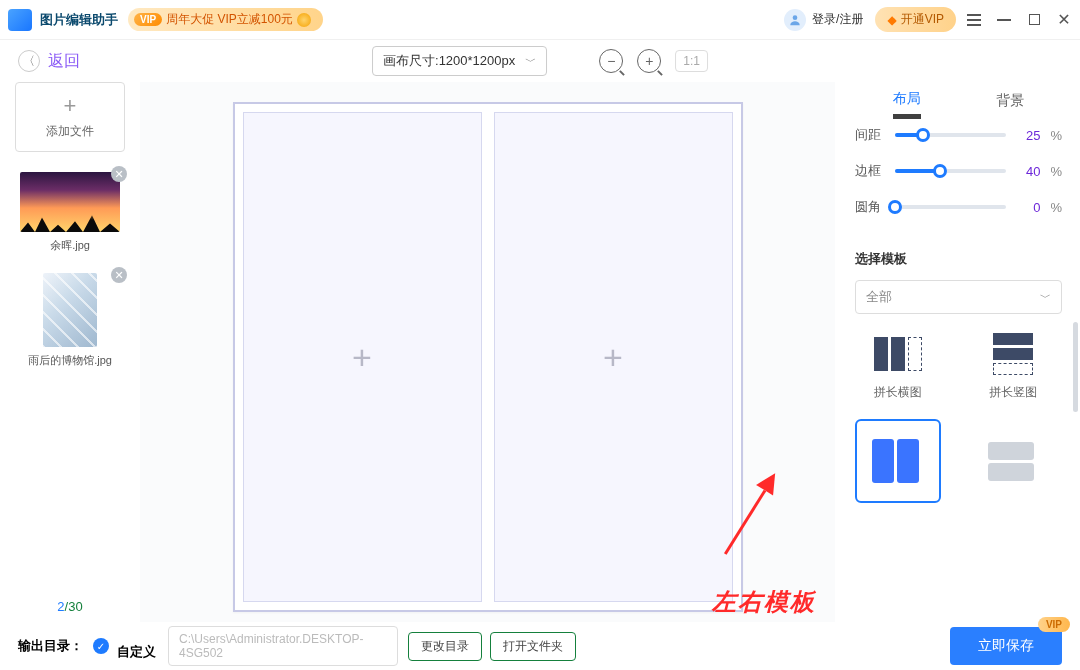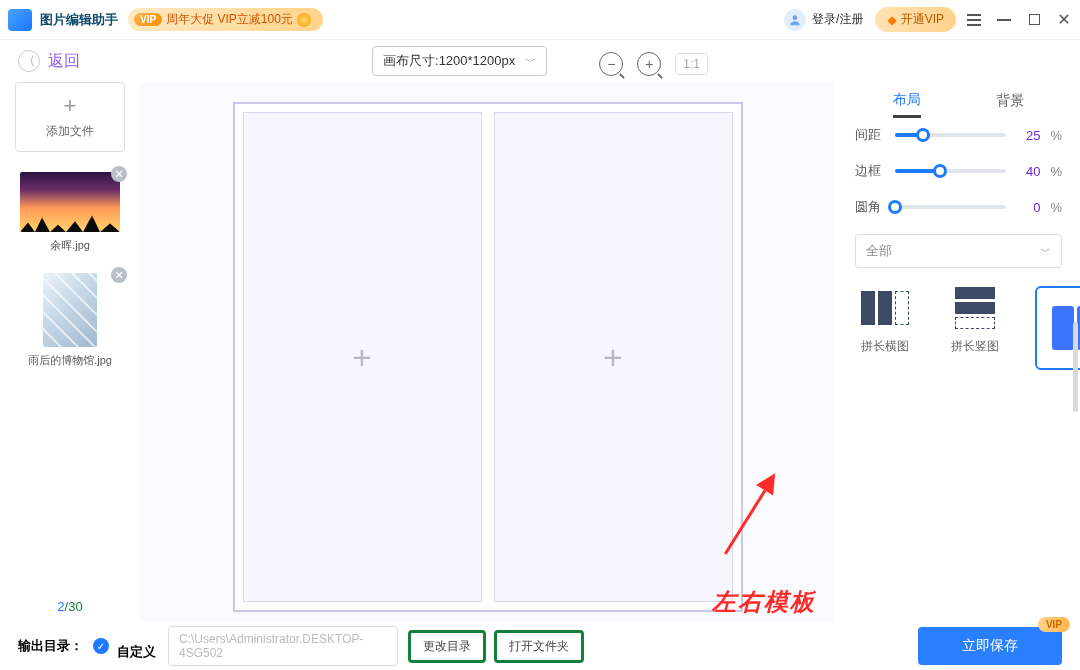--- a/index.html
+++ b/index.html
@@ -23,21 +23,21 @@
 .menu-lines { display:flex; flex-direction:column; gap:3px; }
 .menu-lines span { width:14px; height:2px; background:#555; }
 .min-ln { width:14px; height:2px; background:#555; }
 .sq { width:11px; height:11px; border:1.5px solid #555; }
 .xx { font-size:16px; line-height:1; }
 
 
 .toolbar { height: 42px; display:flex; align-items:center; padding:0 18px; }
 .back-btn { width:22px; height:22px; border:1px solid #ccc; border-radius:50%; display:flex; align-items:center; justify-content:center; margin-right:8px; color:#666; font-size:12px; cursor:pointer; }
 .back-lbl { font-size:16px; color:#8b5cf6; }
-.tb-center { position:absolute; left:50%; transform:translateX(-50%); display:flex; align-items:flex-end; gap:12px; }
+.tb-center { position:absolute; left:50%; transform:translateX(-50%); display:flex; align-items:center; gap:12px; }
 .canvas-size { border:1px solid #ccc; border-radius:4px; padding:5px 10px; display:flex; align-items:center; gap:10px; font-size:13px; color:#333; cursor:pointer; }
 .chev { color:#888; font-size:11px; }
 .zoom-grp { display:flex; align-items:center; gap:14px; margin-left:40px; }
 .zoom-circ { width:24px; height:24px; border:1.8px solid #666; border-radius:50%; display:flex; align-items:center; justify-content:center; position:relative; cursor:pointer; }
 .zoom-circ::after { content:""; position:absolute; width:6px; height:1.8px; background:#666; bottom:-2px; right:-3px; transform:rotate(45deg); }
 .zoom-circ .s { font-size:14px; color:#666; line-height:1; }
 .ratio { border:1px solid #ddd; border-radius:4px; padding:3px 7px; font-size:12px; color:#aaa; cursor:pointer; }
 
 
 .main { display:flex; height: calc(100% - 40px - 42px - 48px); }
@@ -61,31 +61,31 @@
 
 .canvas-area { flex:1; background:#fafbfc; display:flex; align-items:flex-start; justify-content:center; padding-top:20px; position:relative; }
 .canvas-outer { width:510px; height:510px; background:#fff; border:2px solid #c7c9e6; padding:8px; display:flex; gap:12px; box-shadow:0 1px 2px rgba(0,0,0,0.04); }
 .canvas-slot { flex:1; background:#f6f6fe; border:1px solid #d6d8ef; display:flex; align-items:center; justify-content:center; cursor:pointer; }
 .slot-plus { font-size:34px; color:#b7b8c7; font-weight:300; }
 
 
 .right-panel { width:245px; padding:0 18px 0 20px; display:flex; flex-direction:column; position:relative; }
 .tabs { display:flex; height:44px; align-items:center; justify-content:space-around; }
 .tab { font-size:14px; color:#666; cursor:pointer; padding-bottom:6px; }
-.tab.active { color:#1e7bff; border-bottom:3px solid #404040; font-weight:500; }
+.tab.active { color:#1e7bff; border-bottom:5px solid #404040; font-weight:500; }
 .sect-title { font-size:13px; font-weight:600; color:#333; margin:16px 0 12px; }
 .slider-row { display:flex; align-items:center; gap:10px; margin-bottom:18px; font-size:13px; color:#555; }
 .slider-row .lbl { width:30px; }
 .slider { flex:1; height:4px; background:#e0e5ec; border-radius:2px; position:relative; }
 .slider .fill { position:absolute; left:0; top:0; bottom:0; background:#1e7bff; border-radius:2px; }
 .slider .knob { position:absolute; top:50%; width:14px; height:14px; border-radius:50%; background:#fff; border:3px solid #1e7bff; transform:translate(-50%,-50%); cursor:pointer; }
 .s-val { width:24px; text-align:right; color:#6d28d9; }
 .s-pct { color:#888; }
 .tmpl-select { border:1px solid #ddd; border-radius:4px; padding:7px 10px; display:flex; justify-content:space-between; align-items:center; font-size:13px; color:#888; cursor:pointer; margin-bottom:18px; }
-.tmpl-grid { display:grid; grid-template-columns:1fr 1fr 1fr 1fr; gap:18px 30px; padding-right:6px; }
+.tmpl-grid { display:grid; grid-template-columns:1fr 1fr; gap:18px 30px; padding-right:6px; }
 .tmpl-item { display:flex; flex-direction:column; align-items:center; gap:8px; cursor:pointer; }
 .tmpl-ic { width:60px; height:44px; display:flex; align-items:center; justify-content:center; gap:3px; }
 .tmpl-ic.h .bar { width:14px; height:34px; background:#3d4a66; }
 .tmpl-ic.h .bar.dash { background:none; border:1.5px dashed #3d4a66; }
 .tmpl-ic.v { flex-direction:column; }
 .tmpl-ic.v .bar { width:40px; height:12px; background:#3d4a66; }
 .tmpl-ic.v .bar.dash { background:none; border:1.5px dashed #3d4a66; }
 .tmpl-lbl { font-size:12px; color:#666; }
 .tmpl-box { border:2px solid transparent; border-radius:6px; padding:18px 8px; }
 .tmpl-box.sel { border-color:#1e7bff; }
@@ -99,23 +99,23 @@
 .arrow-sh { width:0; height:0; border-left:10px solid transparent; border-right:10px solid transparent; border-bottom:20px solid #ff2a2a; }
 .arrow-ln { width:3px; height:75px; background:#ff2a2a; margin:0 auto; }
 .annot { position:absolute; left:712px; top:586px; font-size:24px; font-weight:700; font-style:italic; color:#ff2a2a; letter-spacing:2px;font-family:Liberation Serif, serif; }
 
 
 .bottom { position:absolute; bottom:0; left:0; right:0; height:48px; display:flex; align-items:center; padding:0 18px; background:#fff; }
 .out-lbl { font-size:13px; font-weight:600; margin-right:10px; }
 .chk { width:16px; height:16px; border-radius:50%; background:#1e7bff; color:#fff; font-size:10px; display:flex;align-items:center;justify-content:center; margin-right:8px; }
 .cust { font-size:13px; font-weight:600; margin-right:12px;margin-top:12px; }
 .path-in { border:1px solid #ddd; border-radius:4px; padding:5px 10px; font-size:12px; color:#bbb; width:230px; margin-right:10px; }
-.sm-btn { border:3px solid #15803d; border-radius:4px; padding:5px 12px; font-size:12px; color:#444; background:#fff; cursor:pointer; margin-right:8px; }
+.sm-btn { border:1px solid #15803d; border-radius:4px; padding:5px 12px; font-size:12px; color:#444; background:#fff; cursor:pointer; margin-right:8px; }
 .save-wrap { margin-left:auto; position:relative; }
-.save-btn { background:#2a7fff; color:#fff; border:none; border-radius:4px; padding:10px 44px; font-size:14px; cursor:pointer; }
+.save-btn { background:#2a7fff; color:#fff; border:none; border-radius:4px; padding:10px 28px; font-size:14px; cursor:pointer; }
 .vip-badge { position:absolute; top:-10px; right:-8px; background:linear-gradient(90deg,#ffd28a,#ffb74d); color:#cc6a00; font-size:10px; font-weight:bold; padding:2px 8px; border-radius:10px; }
 </style>
 </head>
 <body>
 
 <div class="titlebar">
   <div class="app-logo"></div>
   <div class="app-title">图片编辑助手</div>
   <div class="promo">
     <span class="vip-b">VIP</span>
@@ -234,20 +234,21 @@
     <div class="slider-row">
       <span class="lbl">圆角</span>
       <div class="slider">
           <div class="fill" style="width:0%"></div>
           <div class="knob" style="left:0%"></div>
         </div>
       <span class="s-val">0</span>
       <span class="s-pct">%</span>
     </div>
 
+    <div class="sect-title">选择模板</div>
     <div class="tmpl-select">
       <span>全部</span>
       <span class="chev">﹀</span>
     </div>
 
     <div class="tmpl-grid">
       <div class="tmpl-item">
         <div class="tmpl-ic h">
             <div class="bar"></div>
             <div class="bar"></div>

